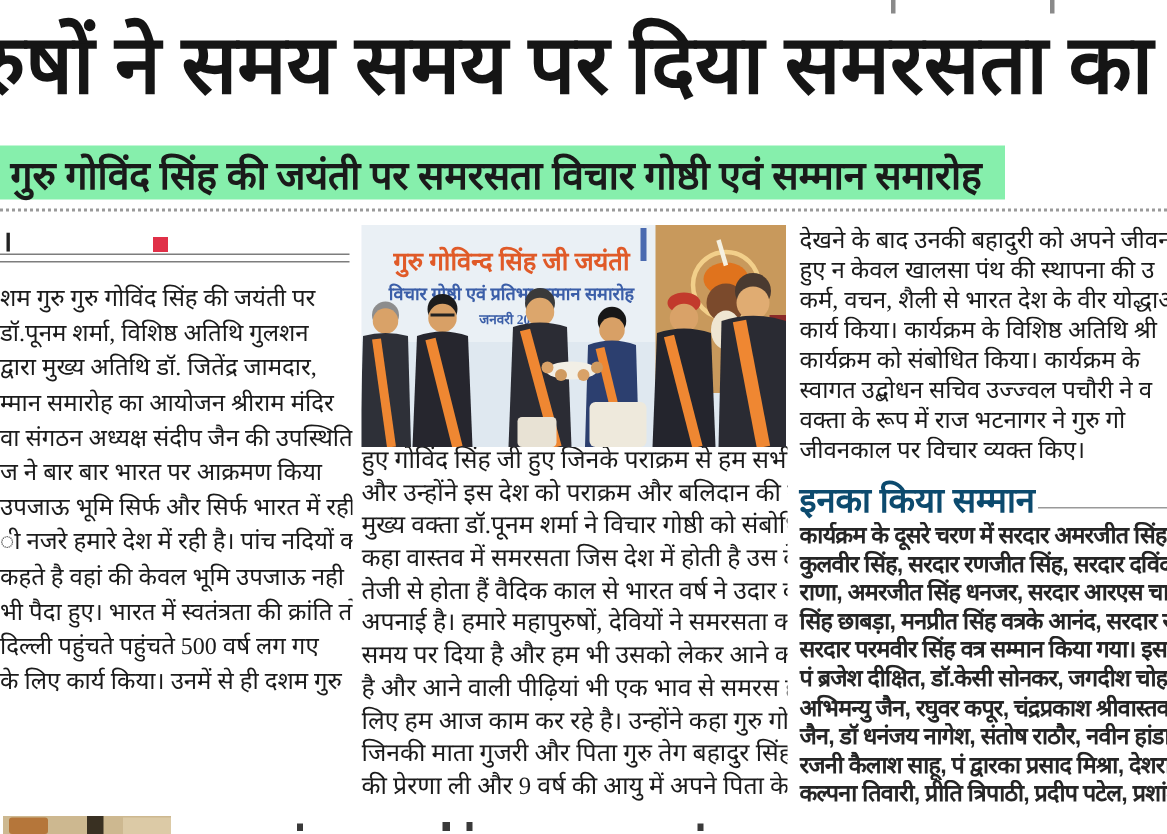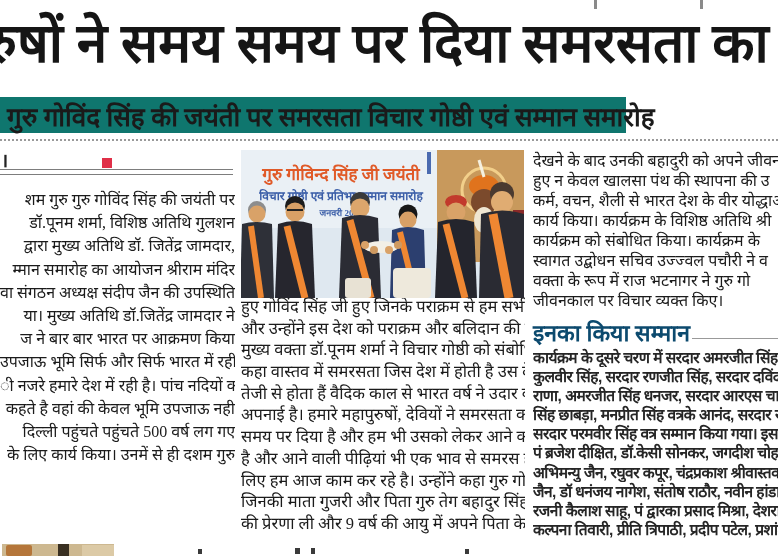--- a/index.html
+++ b/index.html
@@ -1,36 +1,36 @@
 <!DOCTYPE html>
 <html><head>
 <meta charset="utf-8">
 <style>
   html,body{margin:0;padding:0;background:#ffffff;}
   .page{position:relative;width:778px;height:556px;background:#fff;overflow:hidden;
         font-family:"Liberation Serif", serif;color:#1b1b1b;}
   
   .headline{position:absolute;left:-16px;top:8px;font-size:55px;font-weight:700;
             color:#151515;white-space:nowrap;letter-spacing:0px;line-height:1.3;}
-  .subbar{position:absolute;left:0;top:97px;width:626px;height:36px;background:#0f766e;}
+  .subbar{position:absolute;left:0;top:97px;width:626px;height:36px;background:#86efac;padding-left:44px;}
   .subbar .subtext{position:absolute;left:7px;top:1px;font-size:26px;font-weight:700;
             color:#1a1a1a;white-space:nowrap;}
   .dotline{position:absolute;left:0;top:139px;width:778px;height:0;
             border-top:2px dotted #9a9a9a;}
   .toptick{position:absolute;width:3px;height:9px;background:#8a8a8a;top:0;}
   
   .danda{position:absolute;left:1px;top:147px;font-size:19px;font-weight:700;color:#222;}
   .accent-square{position:absolute;left:102px;top:158px;width:10px;height:10px;}
   .double-rule{position:absolute;left:0;top:169px;width:233px;height:4px;
             border-top:1px solid #7d7d7d;border-bottom:1px solid #7d7d7d;}
   
   .col{position:absolute;}
   .col .tl{white-space:nowrap;overflow:hidden;}
   .col-left{left:0;top:188px;width:235px;font-size:16px;}
-  .col-left .tl{line-height:23.2px;height:23.2px;text-align:right;}
+  .col-left .tl{line-height:23.2px;height:23.2px;}
   .col-mid{left:241px;top:296px;width:284px;font-size:16.5px;}
   .col-mid .tl{line-height:21.7px;height:21.7px;}
   .col-right{left:533px;top:151px;width:260px;font-size:16px;}
   .col-right .tl{line-height:20px;height:20px;}
   .honor-head{position:absolute;left:533px;top:316px;font-size:23px;font-weight:700;
             color:#0c4a6e;white-space:nowrap;}
   .honor-rule{position:absolute;left:692px;top:338px;width:86px;border-top:1px solid #999;}
   .col-honor{left:533px;top:348px;width:260px;font-size:15.5px;font-weight:600;
             font-family:"Liberation Sans", sans-serif;letter-spacing:-0.5px;color:#262626;}
   .col-honor .tl{line-height:19.1px;height:19.1px;}
@@ -62,25 +62,25 @@
   <div class="danda">।</div>
   <div class="accent-square" style="background:#e03048"></div>
   <div class="double-rule"></div>
 
   <div class="col col-left">
       <div class="tl">शम गुरु गुरु गोविंद सिंह की जयंती पर</div>
       <div class="tl">डॉ.पूनम शर्मा, विशिष्ठ अतिथि गुलशन</div>
       <div class="tl">द्वारा मुख्य अतिथि डॉ. जितेंद्र जामदार,</div>
       <div class="tl">म्मान समारोह का आयोजन श्रीराम मंदिर</div>
       <div class="tl">वा संगठन अध्यक्ष संदीप जैन की उपस्थिति</div>
-      <div class="tl">या। मुख्य अतिथि डॉ.जितेंद्र जामदार ने</div>
       <div class="tl">ज ने बार बार भारत पर आक्रमण किया</div>
       <div class="tl">उपजाऊ भूमि सिर्फ और सिर्फ भारत में रही</div>
       <div class="tl">ी नजरे हमारे देश में रही है। पांच नदियों का</div>
       <div class="tl">कहते है वहां की केवल भूमि उपजाऊ नही</div>
+      <div class="tl">भी पैदा हुए। भारत में स्वतंत्रता की क्रांति तो</div>
       <div class="tl">दिल्ली पहुंचते पहुंचते 500 वर्ष लग गए</div>
       <div class="tl">के लिए कार्य किया। उनमें से ही दशम गुरु</div>
     </div>
   <div class="col col-mid">
       <div class="tl">हुए गोविंद सिंह जी हुए जिनके पराक्रम से हम सभी परिचित है</div>
       <div class="tl">और उन्होंने इस देश को पराक्रम और बलिदान की नई दिशा दी।</div>
       <div class="tl">मुख्य वक्ता डॉ.पूनम शर्मा ने विचार गोष्ठी को संबोधित करते हुए</div>
       <div class="tl">कहा वास्तव में समरसता जिस देश में होती है उस देश का विकास</div>
       <div class="tl">तेजी से होता हैं वैदिक काल से भारत वर्ष ने उदार वादी नीति ही</div>
       <div class="tl">अपनाई है। हमारे महापुरुषों, देवियों ने समरसता का संदेश समय</div>

